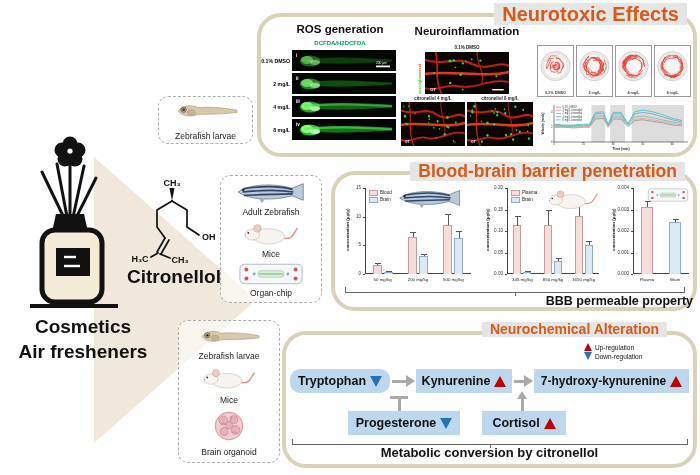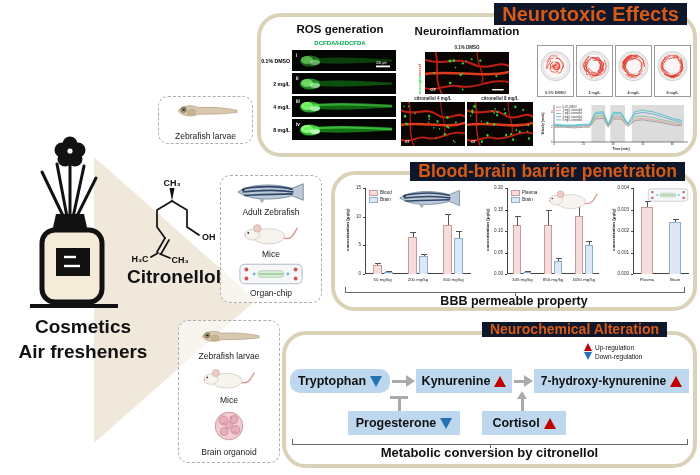--- a/index.html
+++ b/index.html
@@ -1,20 +1,20 @@
 <!DOCTYPE html>
 <html><head>
 <meta charset="utf-8">
 <style>
   html,body{margin:0;padding:0;background:#fff;font-family:"Liberation Sans",sans-serif;}
   .stage{position:relative;width:700px;height:475px;background:#fff;overflow:hidden;}
   .abs{position:absolute;}
   .dashedbox{position:absolute;border:1.5px dashed #adadad;border-radius:10px;background:rgba(255,255,255,.55);box-sizing:border-box;}
   .panel{position:absolute;border:4px solid #DAD2B8;border-radius:24px;background:#fff;box-sizing:content-box;}
-  .ptitle{position:absolute;background:#0f172a;padding:0 8px;color:#D85A17;font-weight:bold;white-space:nowrap;line-height:1.1;}
+  .ptitle{position:absolute;background:#e5e5e5;padding:0 8px;color:#D85A17;font-weight:bold;white-space:nowrap;line-height:1.1;}
   .sub{position:absolute;font-weight:bold;color:#111;text-align:center;}
   .tiny{font-size:4.5px;color:#222;text-align:center;}
   .modcol{display:flex;flex-direction:column;align-items:center;justify-content:space-evenly;height:100%;width:100%;}
   .modlbl{font-size:8.5px;color:#222;text-align:center;line-height:1;}
   .node{position:absolute;background:#BDD7EE;display:flex;align-items:center;justify-content:center;gap:4px;font-weight:bold;color:#111;font-size:12.5px;}
   .tri-up{width:0;height:0;border-left:6.5px solid transparent;border-right:6.5px solid transparent;border-bottom:11px solid #C00000;display:inline-block;}
   .tri-down{width:0;height:0;border-left:6.5px solid transparent;border-right:6.5px solid transparent;border-top:11px solid #2272B4;display:inline-block;}
   .tri-up.sm{border-left-width:4.5px;border-right-width:4.5px;border-bottom-width:8px;}
   .tri-down.sm{border-left-width:4.5px;border-right-width:4.5px;border-top-width:8px;}
   .brace{position:absolute;height:5px;border-bottom:1.3px solid #666;border-left:1.3px solid #666;border-right:1.3px solid #666;}
@@ -632,21 +632,21 @@
             <circle cx="88" cy="24" r="3"></circle>
           </g>
 <g fill="#7fb2d9">
             <circle cx="24" cy="17" r="2.2"></circle>
             <circle cx="76" cy="17" r="2.2"></circle>
           </g>
         </svg></div>
     <div class="brace" style="left:10px;top:112px;width:338px;">
         <i></i>
       </div>
-    <div class="abs" style="left:0;top:119px;width:100%;text-align:center;font-weight:bold;font-size:12.5px;color:#111;">BBB permeable property</div>
+    <div class="abs" style="left:0;top:119px;width:100%;text-align:right;font-weight:bold;font-size:12.5px;color:#111;">BBB permeable property</div>
   </div>
 
   <div class="panel" style="left:282px;top:331px;width:407px;height:129px;">
     <div class="ptitle" style="right:26px;top:-13px;font-size:14px;">Neurochemical Alteration</div>
 
     <div class="abs" style="left:298px;top:8px;font-size:6.5px;color:#111;">
       <div style="display:flex;align-items:center;gap:3px;">
           <span class="tri-up sm"></span>
           <span>Up-regulation</span>
         </div>

